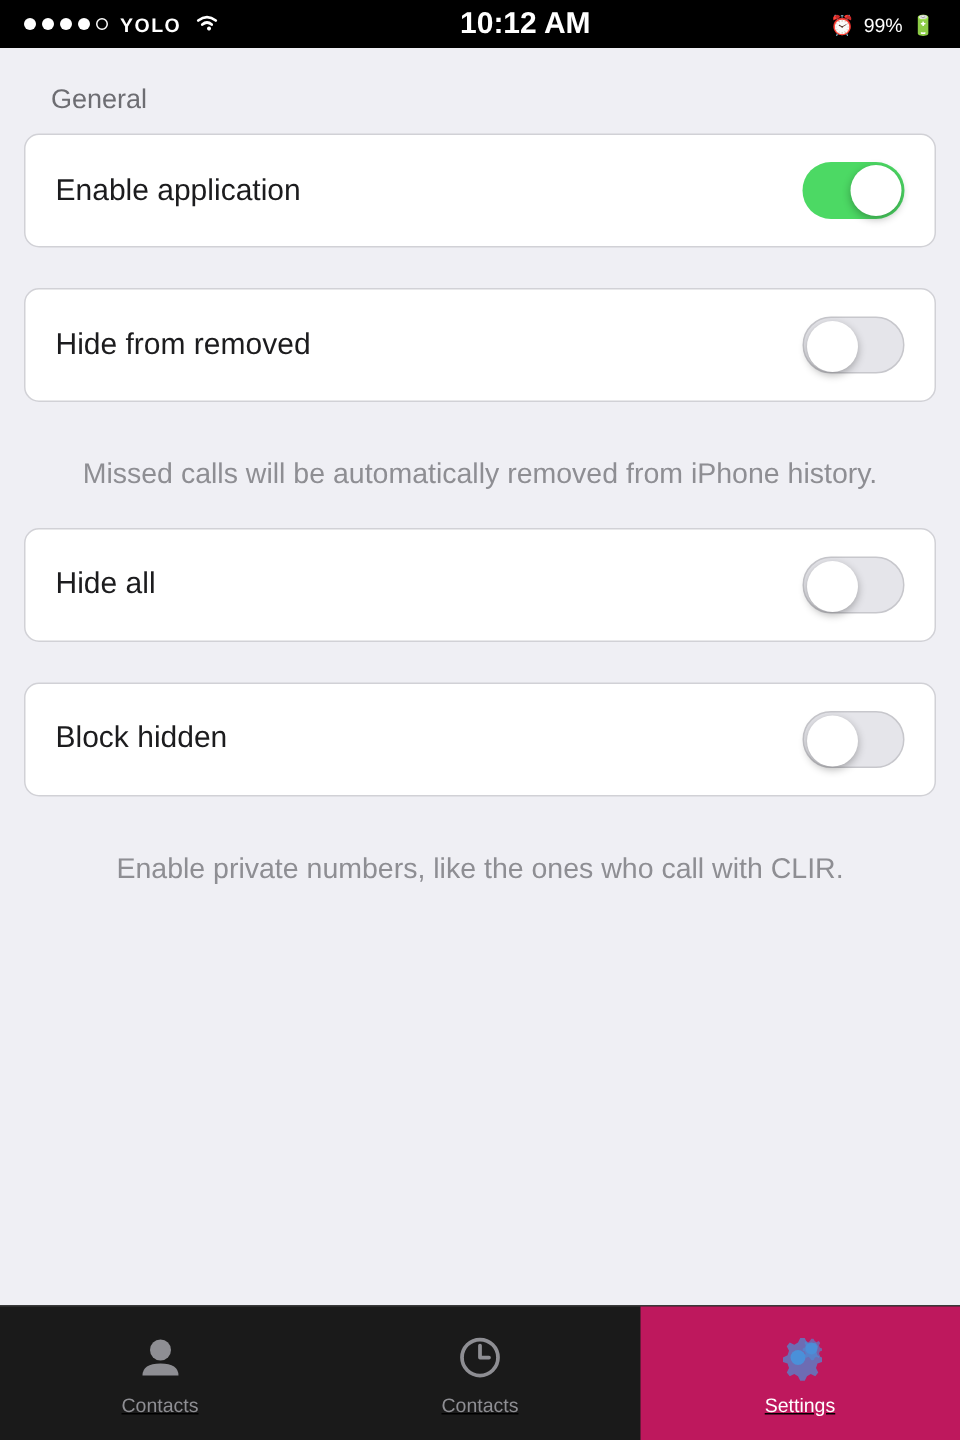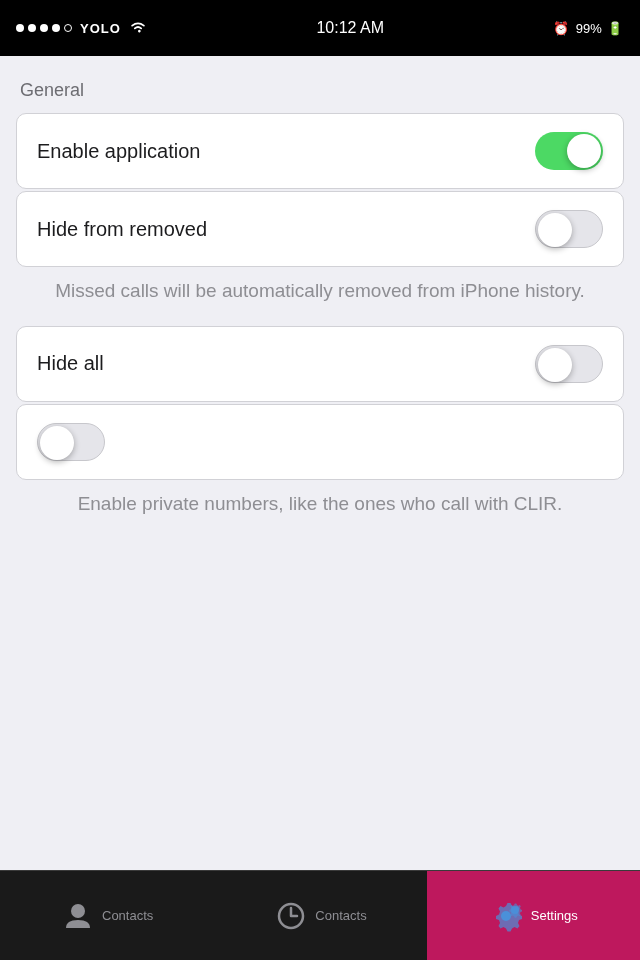--- a/index.html
+++ b/index.html
@@ -9,21 +9,21 @@
       height: 960px;
       background: #efeff4;
       font-family: -apple-system, 'Helvetica Neue', Helvetica, Arial, sans-serif;
       overflow: hidden;
       position: relative;
     }
 
     
     .status-bar {
       background: #000;
-      height: 56px;
+      height: 32px;
       display: flex;
       align-items: center;
       justify-content: space-between;
       padding: 0 16px;
       color: #fff;
       font-size: 14px;
       font-weight: 500;
     }
     .status-left {
       display: flex;
@@ -34,47 +34,48 @@
       display: flex; gap: 4px;
     }
     .dot {
       width: 8px; height: 8px; border-radius: 50%; background: #fff;
     }
     .dot.empty { background: transparent; border: 1.5px solid #fff; }
     .status-carrier {
       font-size: 13px; font-weight: bold; letter-spacing: 1px;
     }
     .wifi-icon svg { width: 18px; height: 14px; }
-    .status-center { font-size: 16px; font-weight: 400; }
+    .status-center { font-size: 20px; font-weight: 700; }
     .status-right {
       display: flex; align-items: center; gap: 6px; font-size: 13px;
     }
 
     
     .content {
       padding: 24px 16px 0 16px;
     }
 
     .section-title {
       font-size: 18px;
       color: #6d6d72;
       font-weight: 400;
       margin-bottom: 12px;
       padding-left: 4px;
+      margin-left: 14px;
     }
 
     
     .toggle-row {
       background: #fff;
       border-radius: 10px;
       padding: 18px 20px;
       display: flex;
       align-items: center;
       justify-content: space-between;
-      margin-bottom: 2px;
+      margin-bottom: 27px;
       border: 1px solid #d1d1d6;
     }
 
     .toggle-label {
       font-size: 20px;
       color: #1c1c1e;
       font-weight: 400;
     }
 
     
@@ -119,24 +120,26 @@
       height: 90px;
       background: #1a1a1a;
       border-top: 1px solid #3a3a3a;
       display: flex;
       align-items: stretch;
     }
 
     .tab-item {
       flex: 1;
       display: flex;
+      flex-direction: column;
       align-items: center;
       justify-content: center;
       gap: 6px;
       cursor: pointer;
+      text-decoration: underline;
     }
 
     .tab-item.active {
       background: #be185d;
     }
 
     .tab-icon {
       width: 36px;
       height: 36px;
       display: flex;
@@ -208,20 +211,21 @@
   </div>
 
   <div class="toggle-row">
     <span class="toggle-label">Hide all</span>
     <div class="toggle off">
       <div class="toggle-thumb"></div>
     </div>
   </div>
 
   <div class="toggle-row">
+    <span class="toggle-label">Block hidden</span>
     <div class="toggle off">
       <div class="toggle-thumb"></div>
     </div>
   </div>
   <div class="description-text">
     Enable private numbers, like the ones who call with CLIR.
   </div>
 </div>
 
 <div class="tab-bar">

